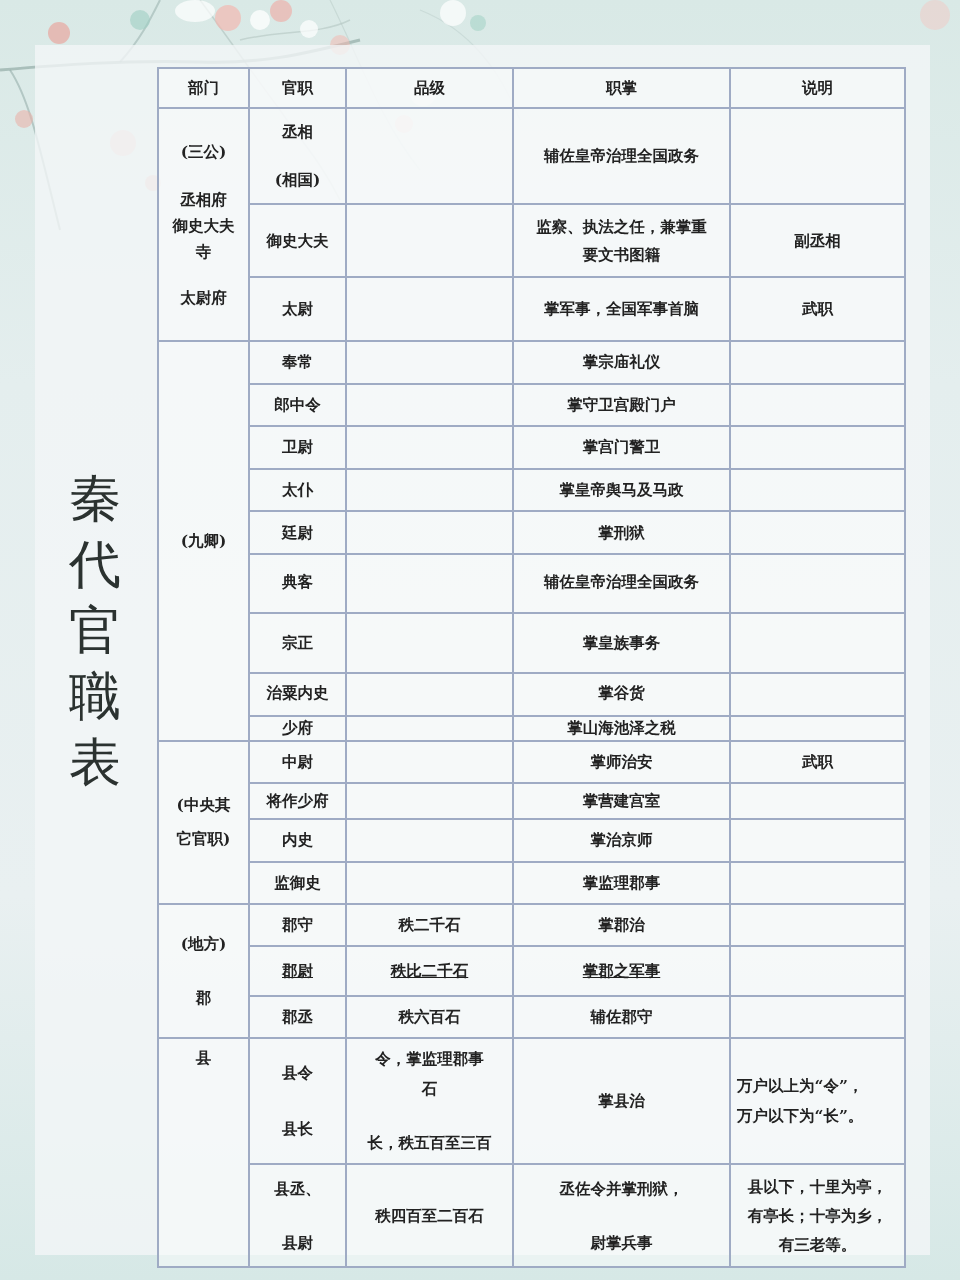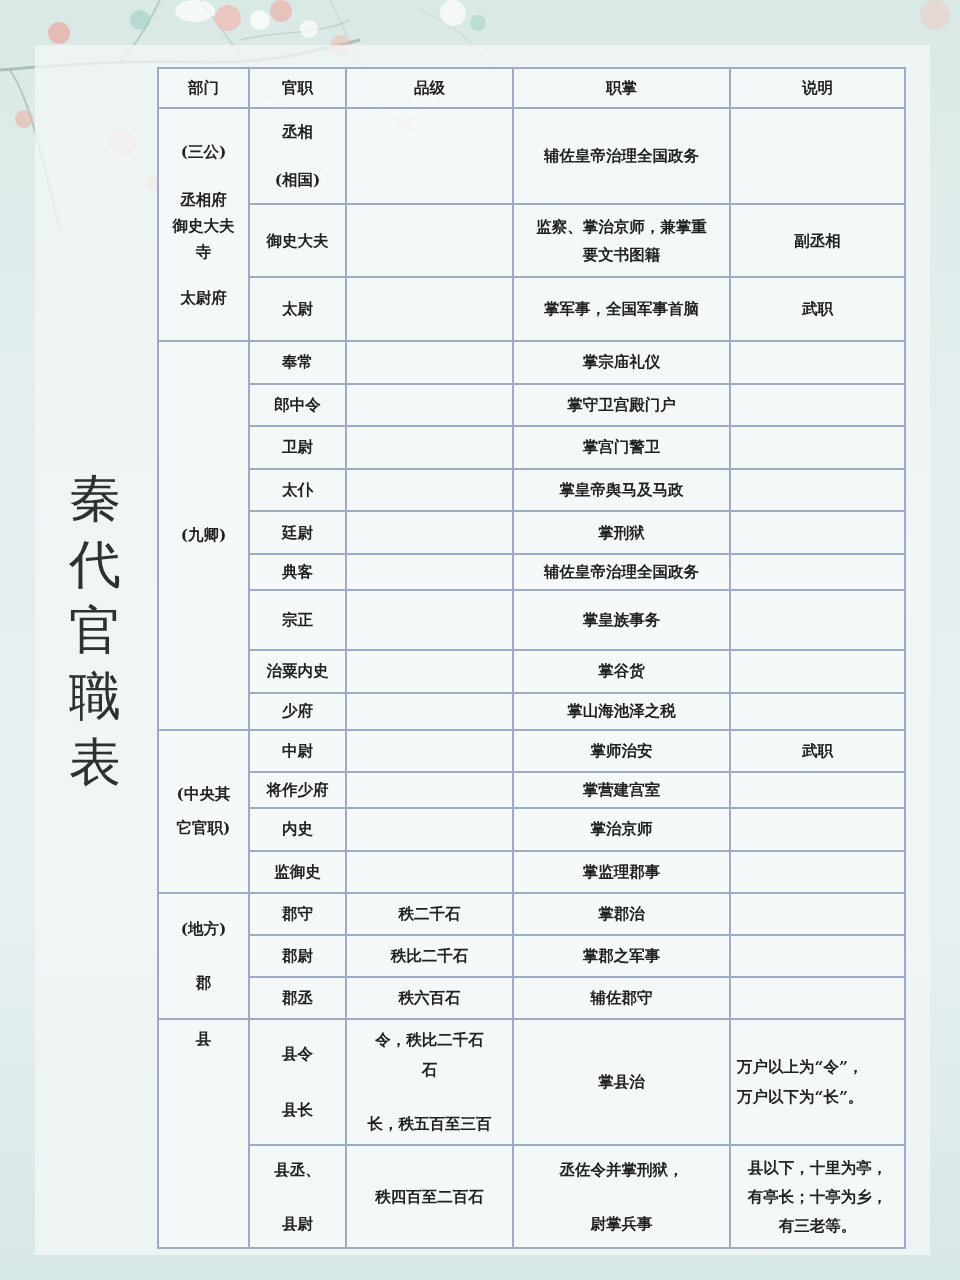--- a/index.html
+++ b/index.html
@@ -114,21 +114,21 @@
         <div>(相国)</div>
       </td>
       <td></td>
       <td>辅佐皇帝治理全国政务</td>
       <td></td>
     </tr>
     <tr style="height:73px;">
       <td>御史大夫</td>
       <td></td>
       <td style="line-height:28px;">
-        <div>监察、掌治京师，兼掌重</div>
+        <div>监察、执法之任，兼掌重</div>
         <div>要文书图籍</div>
       </td>
       <td>副丞相</td>
     </tr>
     <tr style="height:64px;">
       <td>太尉</td>
       <td></td>
       <td>掌军事，全国军事首脑</td>
       <td>武职</td>
     </tr>
@@ -157,39 +157,39 @@
       <td></td>
       <td>掌皇帝舆马及马政</td>
       <td></td>
     </tr>
     <tr style="height:42.6px;">
       <td>廷尉</td>
       <td></td>
       <td>掌刑狱</td>
       <td></td>
     </tr>
-    <tr style="height:36px;">
+    <tr style="height:59px;font-family:Liberation Mono, monospace;">
       <td>典客</td>
       <td></td>
       <td>辅佐皇帝治理全国政务</td>
       <td></td>
     </tr>
     <tr style="height:60px;">
       <td>宗正</td>
       <td></td>
       <td>掌皇族事务</td>
       <td></td>
     </tr>
-    <tr style="height:42.6px;">
+    <tr style="height:42.6px;font-family:Liberation Mono, monospace;">
       <td>治粟内史</td>
       <td></td>
       <td>掌谷货</td>
       <td></td>
     </tr>
-    <tr style="height:37px;">
+    <tr style="height:25px;">
       <td>少府</td>
       <td></td>
       <td>掌山海池泽之税</td>
       <td></td>
     </tr>
 
     <tr style="height:42.5px;">
       <td rowspan="4" style="line-height:34px;">
         <div>(中央其</div>
         <div>它官职)</div>
@@ -221,41 +221,41 @@
     <tr style="height:42px;">
       <td rowspan="3" style="line-height:26px;">
         <div style="margin-bottom:28px;">(地方)</div>
         <div>郡</div>
       </td>
       <td>郡守</td>
       <td>秩二千石</td>
       <td>掌郡治</td>
       <td></td>
     </tr>
-    <tr style="height:42px;">
+    <tr style="height:50px;text-decoration:underline;">
       <td>郡尉</td>
       <td>秩比二千石</td>
       <td>掌郡之军事</td>
       <td></td>
     </tr>
     <tr style="height:42px;">
       <td>郡丞</td>
       <td>秩六百石</td>
       <td>辅佐郡守</td>
       <td></td>
     </tr>
 
     <tr style="height:126px;">
       <td rowspan="2" class="top-align">县</td>
       <td style="line-height:26px;">
         <div style="margin-bottom:30px;">县令</div>
         <div>县长</div>
       </td>
       <td style="line-height:30px;">
-        <div>令，秩比二千石</div>
+        <div>令，掌监理郡事</div>
         <div style="margin-bottom:24px;">石</div>
         <div>长，秩五百至三百</div>
       </td>
       <td>掌县治</td>
       <td class="left-note">
         <div>万户以上为“令”，</div>
         <div>万户以下为“长”。</div>
       </td>
     </tr>
     <tr style="height:103px;">

